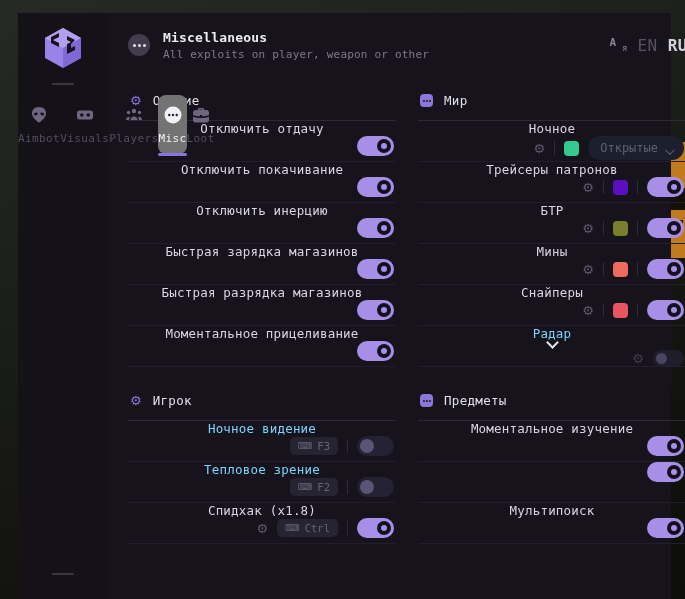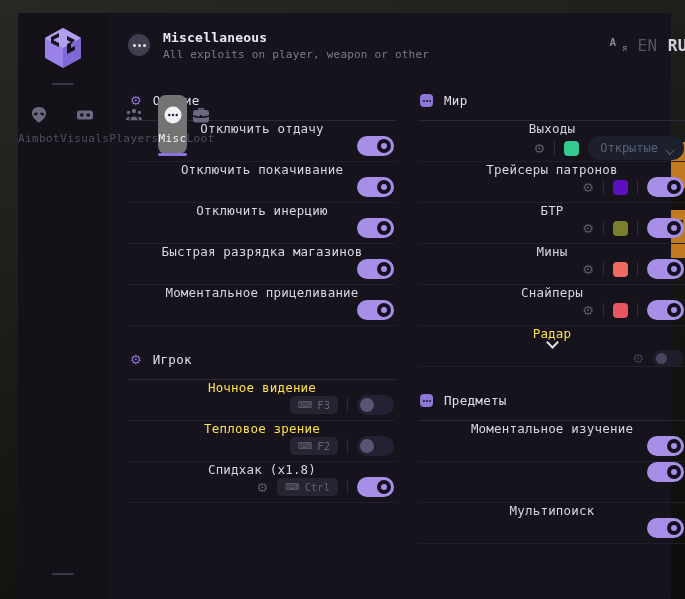--- a/index.html
+++ b/index.html
@@ -91,21 +91,21 @@
   .section-chip i { width:2px; height:2px; border-radius:50%; background:#1c1524; display:block; }
   .section-title { font-size:12.5px; color:#e2dfe9; letter-spacing:0.3px; }
   .section-rule { height:1px; background:#2c2836; }
 
   .row {
     height:41px; display:flex; align-items:center;
     border-bottom:1px solid #221e2c; padding:0 2px;flex-direction:column;
   }
   .row:last-child { border-bottom:1px solid #221e2c; }
   .row-label { font-size:12.5px; color:#d9d6e1; letter-spacing:0.2px; }
-  .row.dim .row-label { color:#fde047; }
+  .row.dim .row-label { color:#7dd3fc; }
   .controls { margin-left:auto; display:flex; align-items:center; gap:9px; }
   .vsep { width:1px; height:14px; background:#2e2a3a; }
 
   .gear { color:#5f5b6e; font-size:13px; line-height:1; cursor:pointer; font-family:"DejaVu Sans",sans-serif; }
   .gear.dim { color:#413d4e; }
 
   .swatch { width:15px; height:15px; border-radius:4px; cursor:pointer; }
 
   .toggle {
     width:37px; height:20px; border-radius:10px; background:#a78fe8;
@@ -287,20 +287,28 @@
           </div>
           <div class="row">
             <span class="row-label">Отключить инерцию</span>
             <div class="controls">
                 <span class="toggle on">
                   <span class="knob"></span>
                 </span>
               </div>
           </div>
           <div class="row">
+            <span class="row-label">Быстрая зарядка магазинов</span>
+            <div class="controls">
+                <span class="toggle on">
+                  <span class="knob"></span>
+                </span>
+              </div>
+          </div>
+          <div class="row">
             <span class="row-label">Быстрая разрядка магазинов</span>
             <div class="controls">
                 <span class="toggle on">
                   <span class="knob"></span>
                 </span>
               </div>
           </div>
           <div class="row">
             <span class="row-label">Моментальное прицеливание</span>
             <div class="controls">
@@ -368,21 +376,21 @@
             <span class="section-chip">
                 <i></i>
                 <i></i>
                 <i></i>
               </span>
             <span class="section-title">Мир</span>
           </div>
           <div class="section-rule"></div>
 
           <div class="row">
-            <span class="row-label">Выходы</span>
+            <span class="row-label">Ночное</span>
             <div class="controls">
               <span class="gear">⚙</span>
               <span class="vsep"></span>
               <span class="swatch" style="background: rgb(52, 201, 142);"></span>
               <span class="dropdown">
                   <span>Открытые</span>
                   <span class="chev"></span>
                 </span>
             </div>
           </div>

